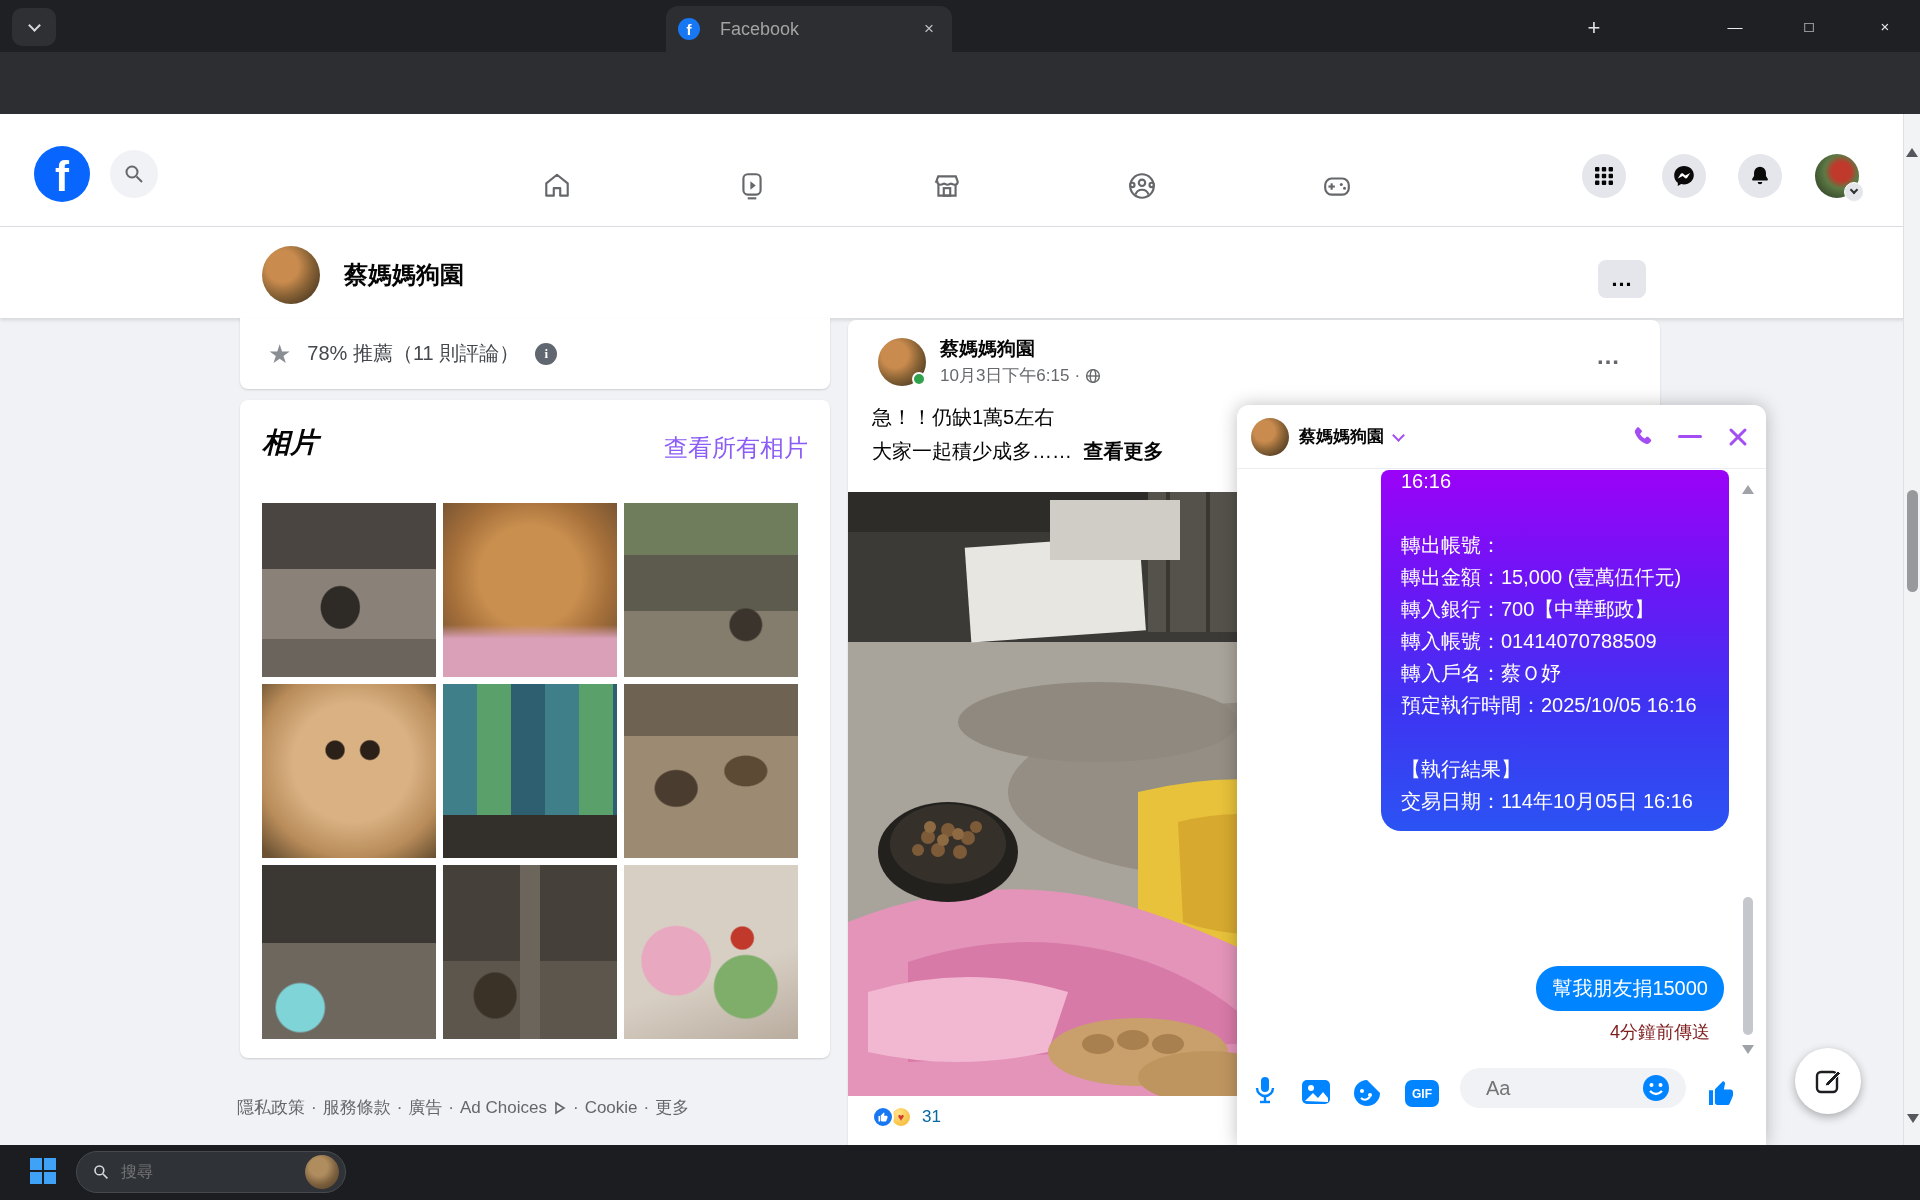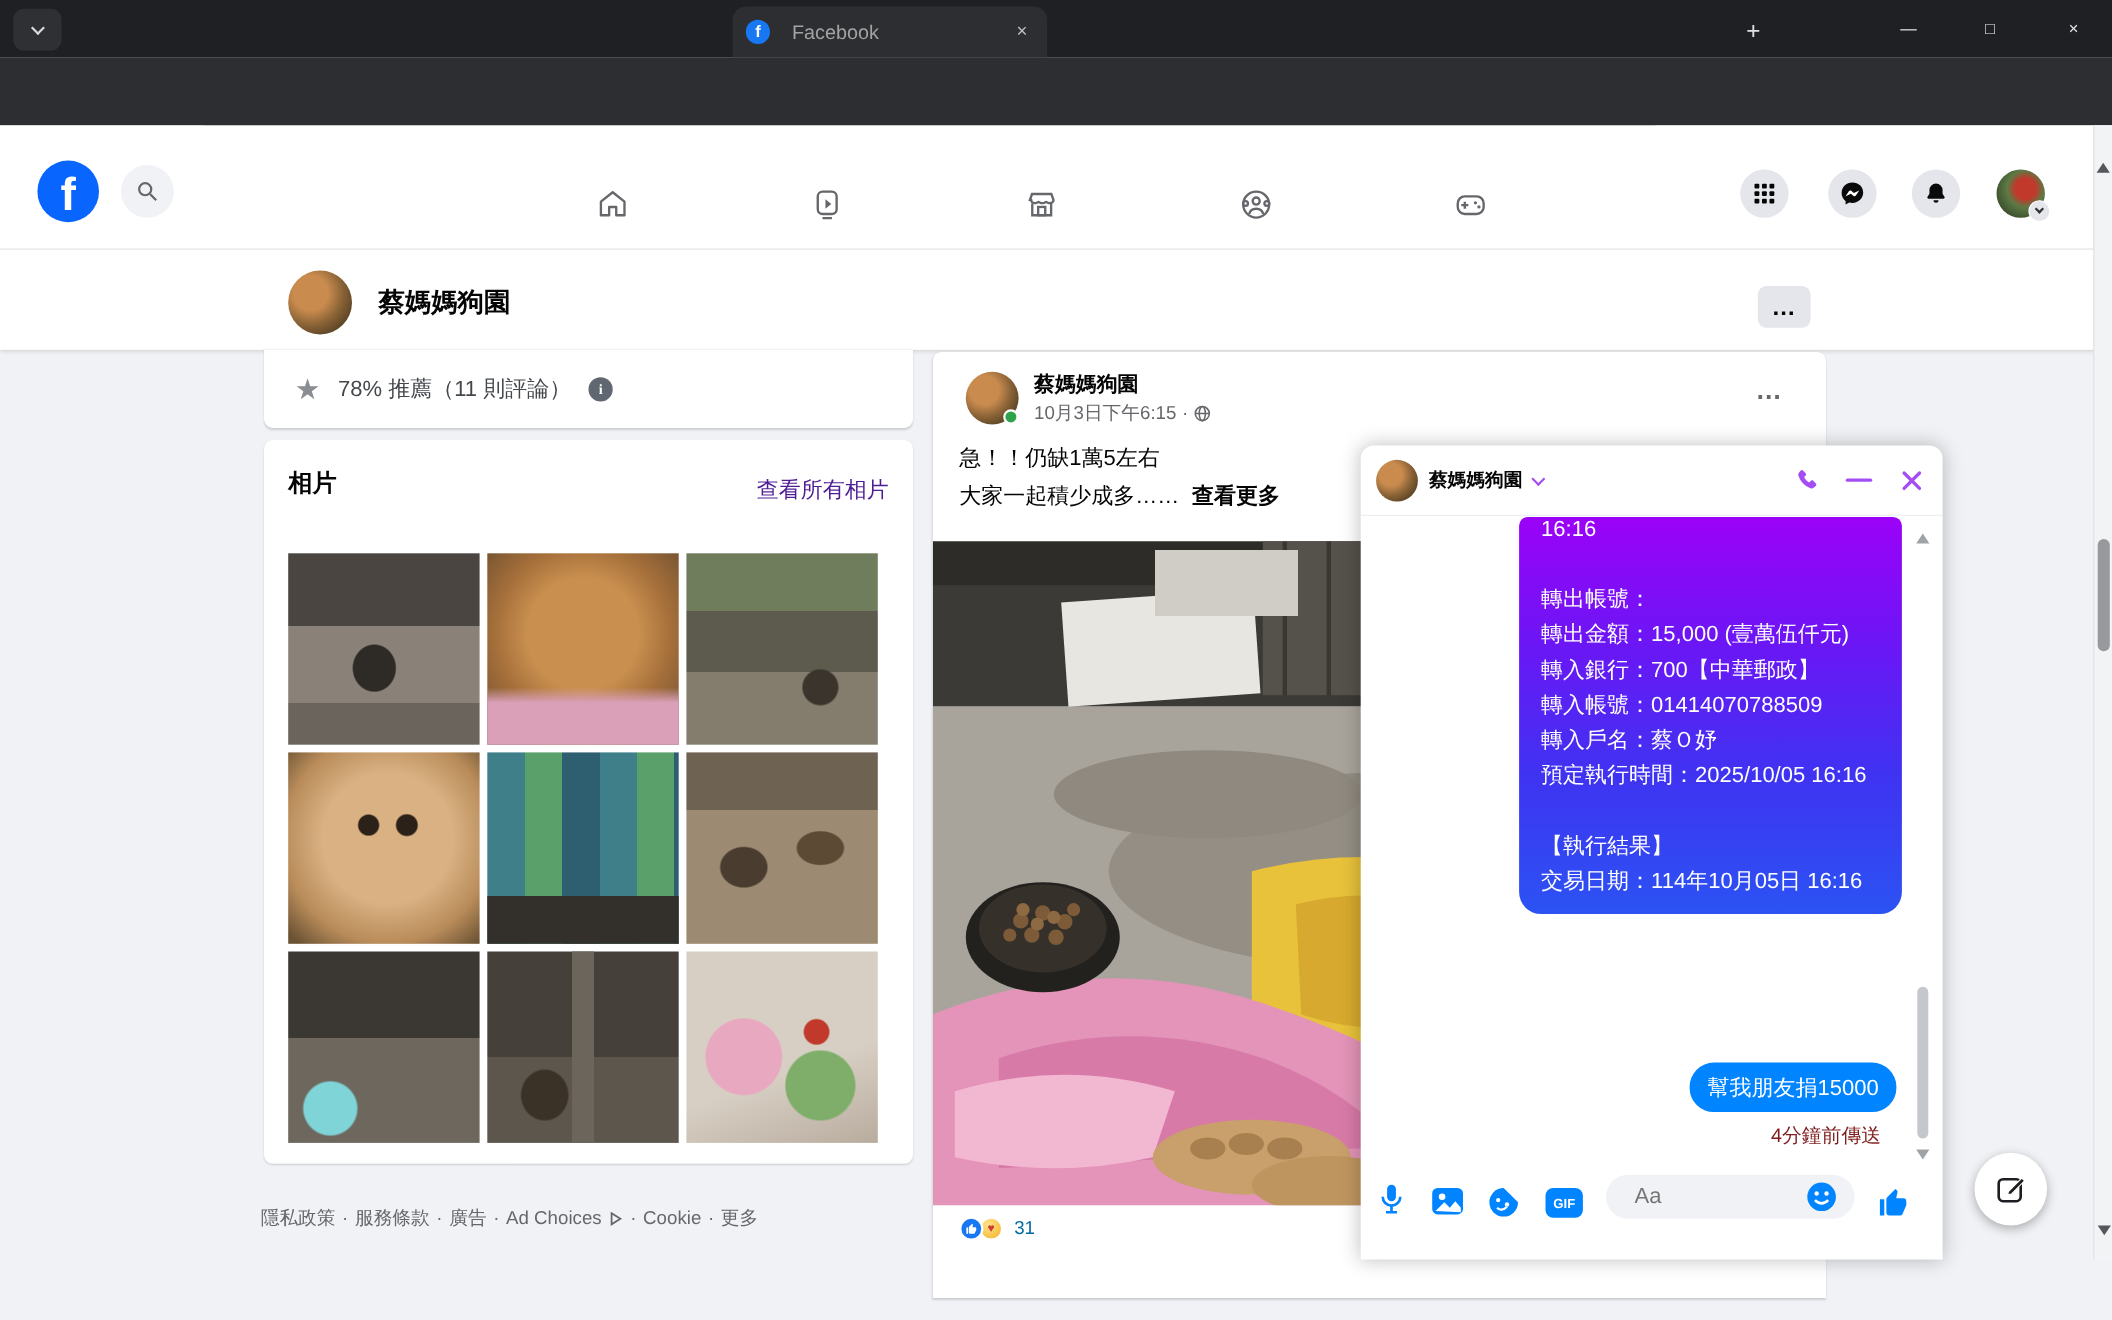--- a/index.html
+++ b/index.html
@@ -32,22 +32,22 @@
   .circbtn{top:154px;width:44px;height:44px;border-radius:50%;background:#e4e6eb;display:flex;align-items:center;justify-content:center;color:#050505;}
   .dogava{background:radial-gradient(circle at 35% 35%,#c98b4e 0 30%,#8a6336 55%,#4c3a22 85%);}
   .persava{background:radial-gradient(circle at 60% 40%,#c0392b 0 25%,#5d7a45 45%,#37492b 80%);}
   
   .profbar{left:0;top:227px;width:1920px;height:91px;background:#fff;box-shadow:0 2px 4px rgba(0,0,0,.12);}
   .morebtn{left:1598px;top:260px;width:48px;height:38px;border-radius:8px;background:#e4e6eb;color:#050505;font-size:22px;font-weight:bold;display:flex;align-items:center;justify-content:center;letter-spacing:1px;}
   
   .card{background:#fff;border-radius:8px;box-shadow:0 1px 2px rgba(0,0,0,.15);}
   .ratingrow{display:flex;align-items:center;gap:16px;padding:22px 0 0 28px;font-size:20px;color:#44484d;}
   .infocirc{width:22px;height:22px;border-radius:50%;background:#606770;color:#fff;font-size:13px;font-weight:bold;display:flex;align-items:center;justify-content:center;font-family:"Liberation Serif",serif;}
-  .photitle{font-size:22px;font-weight:800;color:#050505;}
-  .seeall{font-size:20px;color:#4c1d95;}
+  .photitle{font-size:28px;font-weight:800;color:#050505;font-style:italic;}
+  .seeall{font-size:24px;color:#8b5cf6;}
   .pgrid{left:22px;top:103px;width:546px;display:grid;grid-template-columns:174px 174px 174px;grid-gap:7px;}
   .ph{width:174px;height:174px;}
   .footer{font-size:17px;color:#65676b;display:flex;align-items:center;flex-wrap:wrap;gap:6px;}
   
   .p1{background:radial-gradient(ellipse at 45% 60%,#2e2a26 0 14%,transparent 15%),linear-gradient(180deg,#4a4540 0 38%,#8a8278 38% 78%,#6b645c 78%);}
   .p2{background:linear-gradient(0deg,#d9a0b8 0 22%,transparent 30%),radial-gradient(circle at 50% 42%,#c98f4f 0 38%,#a56f3a 60%,#7a5633 85%);}
   .p3{background:radial-gradient(circle at 70% 70%,#3a342c 0 9%,transparent 10%),linear-gradient(180deg,#6f7d5c 0 30%,#5d5a4e 30% 62%,#847d6e 62%);}
   .p4{background:radial-gradient(circle at 42% 38%,#2b2119 0 6%,transparent 7%),radial-gradient(circle at 62% 38%,#2b2119 0 6%,transparent 7%),radial-gradient(circle at 52% 45%,#d9b183 0 45%,#b98c5a 72%,#6b5233 95%);}
   .p5{background:linear-gradient(0deg,#33302b 0 25%,transparent 25%),repeating-linear-gradient(90deg,#3f7f8a 0 34px,#5aa06b 34px 68px,#2d5f70 68px 102px);}
   .p6{background:radial-gradient(ellipse at 30% 60%,#4a3c2e 0 12%,transparent 13%),radial-gradient(ellipse at 70% 50%,#5d4a35 0 12%,transparent 13%),linear-gradient(180deg,#6e6253 0 30%,#9c8a72 30%);}
@@ -444,14 +444,31 @@
         <path d="M12 16L24 4l2.5 2.5L14.5 18.5 11 19z" fill="#1c1e21" stroke="#fff" stroke-width="1"></path>
       </svg>
   </div>
 
   <div class="c mainsb">
     <div class="tri-up" style="margin:34px auto 0;border-bottom-color:#54575c;"></div>
     <div class="c" style="left:3px;top:376px;width:11px;height:102px;border-radius:6px;background:#97999d;"></div>
     <div class="c tri-dn" style="left:2.5px;top:1000px;border-top-color:#54575c;"></div>
   </div>
 
+  <div class="c taskbar">
+    <div class="c" style="left:30px;top:13px;width:26px;height:26px;display:grid;grid-template-columns:12px 12px;grid-gap:2px;">
+      <span style="background:#3fa2f7;"></span>
+        <span style="background:#3fa2f7;"></span>
+        <span style="background:#3fa2f7;"></span>
+        <span style="background:#3fa2f7;"></span>
+    </div>
+    <div class="c flex" style="left:76px;top:6px;width:270px;height:42px;border-radius:21px;background:#2f3236;border:1px solid #46494e;">
+      <svg width="16" height="16" viewBox="0 0 20 20" style="margin-left:16px;">
+          <circle cx="8" cy="8" r="5.5" fill="none" stroke="#d9dadc" stroke-width="2"></circle>
+          <line x1="12.5" y1="12.5" x2="18" y2="18" stroke="#d9dadc" stroke-width="2"></line>
+        </svg>
+      <input type="text" style="border: none; outline: none; background: transparent; color: rgb(217, 218, 220); font-size: 16px; margin-left: 10px; width: 150px;" placeholder="搜尋">
+      <div style="width:34px;height:34px;border-radius:50%;margin-left:36px;background:radial-gradient(circle at 40% 35%,#b08d5f 0 30%,#7a5f3d 60%,#4c3a24);"></div>
+    </div>
+
+  </div>
 
 </div>
 
 </body></html>

